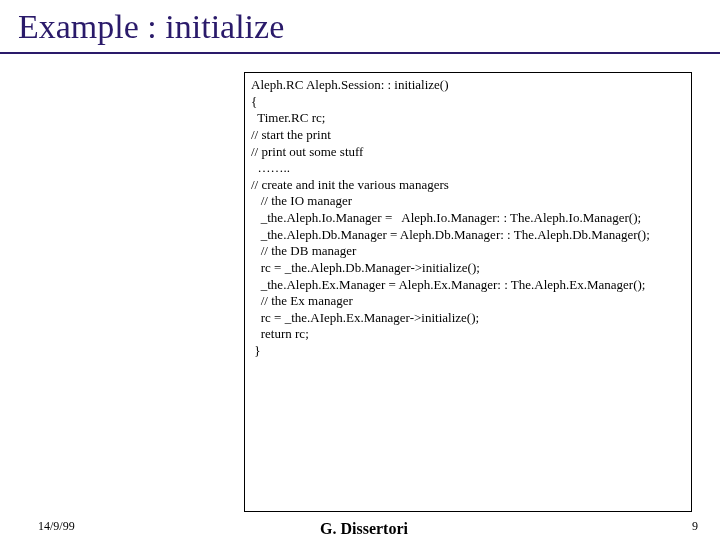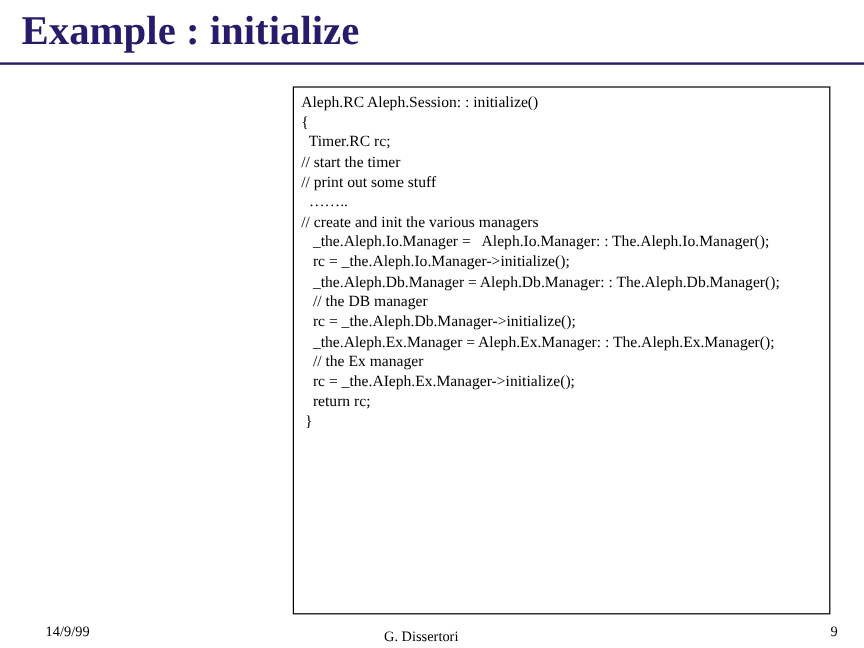--- a/index.html
+++ b/index.html
@@ -11,21 +11,21 @@
     font-family: "Times New Roman", serif;
     position: relative;
     overflow: hidden;
   }
   .title {
     position: absolute;
     top: 8px;
     left: 18px;
     font-size: 34px;
     color: #2a1a6a;
-    font-weight: bold;
+    font-weight: normal;
   }
   .title-underline {
     position: absolute;
     top: 52px;
     left: 0;
     width: 720px;
     height: 2px;
     background: #2a1a6a;
   }
   .code-box {
@@ -47,50 +47,51 @@
     position: absolute;
     bottom: 6px;
     left: 38px;
     font-size: 12px;
     color: #000;
   }
   .footer-author {
     position: absolute;
     bottom: 2px;
     left: 320px;
-    font-size: 12px;
+    font-size: 16px;
     color: #000;
+    font-weight: bold;
   }
   .footer-page {
     position: absolute;
     bottom: 6px;
     right: 22px;
     font-size: 12px;
     color: #000;
   }
 </style>
 </head>
 <body>
 
 <div class="title">Example : initialize</div>
 <div class="title-underline"></div>
 
 <div class="code-box">
   <span class="line">Aleph.RC Aleph.Session: : initialize()</span>
   <span class="line">{</span>
   <span class="line">  Timer.RC rc;</span>
   <span class="line"></span>
-  <span class="line">// start the timer</span>
+  <span class="line">// start the print</span>
   <span class="line"></span>
   <span class="line">// print out some stuff</span>
   <span class="line">  ……..</span>
   <span class="line">// create and init the various managers</span>
   <span class="line"></span>
+  <span class="line">   // the IO manager</span>
   <span class="line">   _the.Aleph.Io.Manager =   Aleph.Io.Manager: : The.Aleph.Io.Manager();</span>
-  <span class="line">   rc = _the.Aleph.Io.Manager-&gt;initialize();</span>
   <span class="line"></span>
   <span class="line">   _the.Aleph.Db.Manager = Aleph.Db.Manager: : The.Aleph.Db.Manager();</span>
   <span class="line">   // the DB manager</span>
   <span class="line">   rc = _the.Aleph.Db.Manager-&gt;initialize();</span>
   <span class="line"></span>
   <span class="line">   _the.Aleph.Ex.Manager = Aleph.Ex.Manager: : The.Aleph.Ex.Manager();</span>
   <span class="line">   // the Ex manager</span>
   <span class="line">   rc = _the.AIeph.Ex.Manager-&gt;initialize();</span>
   <span class="line"></span>
   <span class="line">   return rc;</span>

